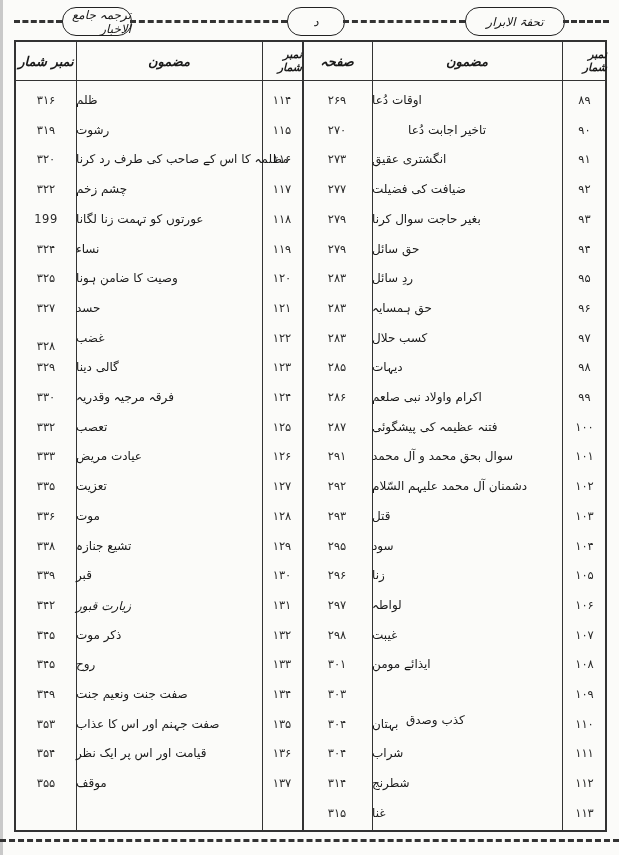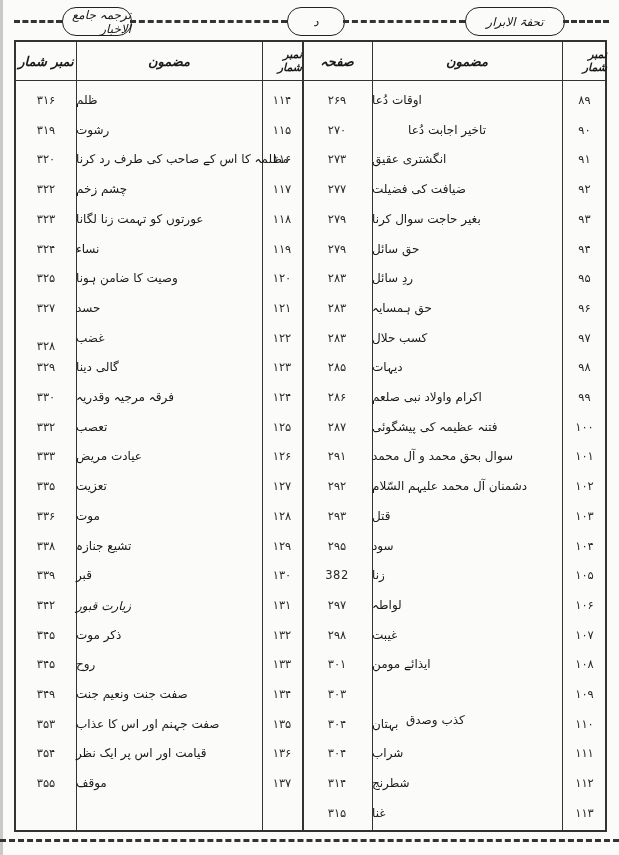--- a/index.html
+++ b/index.html
@@ -186,21 +186,21 @@
       <div class="cell topic" style="left: 356px; width: 182px; top: 430.1px;">دشمنان آل محمد علیہم السّلام</div>
       <div class="cell num" style="left: 286px; width: 70px; top: 430.1px;">۲۹۲</div>
       <div class="cell num" style="left: 546px; width: 45px; top: 459.8px;">۱۰۳</div>
       <div class="cell topic" style="left: 356px; width: 182px; top: 459.8px;">قتل</div>
       <div class="cell num" style="left: 286px; width: 70px; top: 459.8px;">۲۹۳</div>
       <div class="cell num" style="left: 546px; width: 45px; top: 489.5px;">۱۰۴</div>
       <div class="cell topic" style="left: 356px; width: 182px; top: 489.5px;">سود</div>
       <div class="cell num" style="left: 286px; width: 70px; top: 489.5px;">۲۹۵</div>
       <div class="cell num" style="left: 546px; width: 45px; top: 519.2px;">۱۰۵</div>
       <div class="cell topic" style="left: 356px; width: 182px; top: 519.2px;">زنا</div>
-      <div class="cell num" style="left: 286px; width: 70px; top: 519.2px;">382</div>
+      <div class="cell num" style="left: 286px; width: 70px; top: 519.2px;">۲۹۶</div>
       <div class="cell num" style="left: 546px; width: 45px; top: 548.9px;">۱۰۶</div>
       <div class="cell topic" style="left: 356px; width: 182px; top: 548.9px;">لواطہ</div>
       <div class="cell num" style="left: 286px; width: 70px; top: 548.9px;">۲۹۷</div>
       <div class="cell num" style="left: 546px; width: 45px; top: 578.6px;">۱۰۷</div>
       <div class="cell topic" style="left: 356px; width: 182px; top: 578.6px;">غیبت</div>
       <div class="cell num" style="left: 286px; width: 70px; top: 578.6px;">۲۹۸</div>
       <div class="cell num" style="left: 546px; width: 45px; top: 608.3px;">۱۰۸</div>
       <div class="cell topic" style="left: 356px; width: 182px; top: 608.3px;">ایذائے مومن</div>
       <div class="cell num" style="left: 286px; width: 70px; top: 608.3px;">۳۰۱</div>
       <div class="cell num" style="left: 546px; width: 45px; top: 638px;">۱۰۹</div>
@@ -225,21 +225,21 @@
       <div class="cell topic" style="left: 60px; width: 180px; top: 73.7px;">رشوت</div>
       <div class="cell num" style="left: 0px; width: 60px; top: 73.7px;">۳۱۹</div>
       <div class="cell num" style="left: 246px; width: 40px; top: 103.4px;">۱۱۶</div>
       <div class="cell topic" style="left: 60px; width: 180px; top: 103.4px;">مظلمہ کا اس کے صاحب کی طرف رد کرنا</div>
       <div class="cell num" style="left: 0px; width: 60px; top: 103.4px;">۳۲۰</div>
       <div class="cell num" style="left: 246px; width: 40px; top: 133.1px;">۱۱۷</div>
       <div class="cell topic" style="left: 60px; width: 180px; top: 133.1px;">چشم زخم</div>
       <div class="cell num" style="left: 0px; width: 60px; top: 133.1px;">۳۲۲</div>
       <div class="cell num" style="left: 246px; width: 40px; top: 162.8px;">۱۱۸</div>
       <div class="cell topic" style="left: 60px; width: 180px; top: 162.8px;">عورتوں کو تہمت زنا لگانا</div>
-      <div class="cell num" style="left: 0px; width: 60px; top: 162.8px;">۳۲۳</div>
+      <div class="cell num" style="left: 0px; width: 60px; top: 162.8px;">199</div>
       <div class="cell num" style="left: 246px; width: 40px; top: 192.5px;">۱۱۹</div>
       <div class="cell topic" style="left: 60px; width: 180px; top: 192.5px;">نساء</div>
       <div class="cell num" style="left: 0px; width: 60px; top: 192.5px;">۳۲۴</div>
       <div class="cell num" style="left: 246px; width: 40px; top: 222.2px;">۱۲۰</div>
       <div class="cell topic" style="left: 60px; width: 180px; top: 222.2px;">وصیت کا ضامن ہونا</div>
       <div class="cell num" style="left: 0px; width: 60px; top: 222.2px;">۳۲۵</div>
       <div class="cell num" style="left: 246px; width: 40px; top: 251.9px;">۱۲۱</div>
       <div class="cell topic" style="left: 60px; width: 180px; top: 251.9px;">حسد</div>
       <div class="cell num" style="left: 0px; width: 60px; top: 251.9px;">۳۲۷</div>
       <div class="cell num" style="left: 246px; width: 40px; top: 281.6px;">۱۲۲</div>

